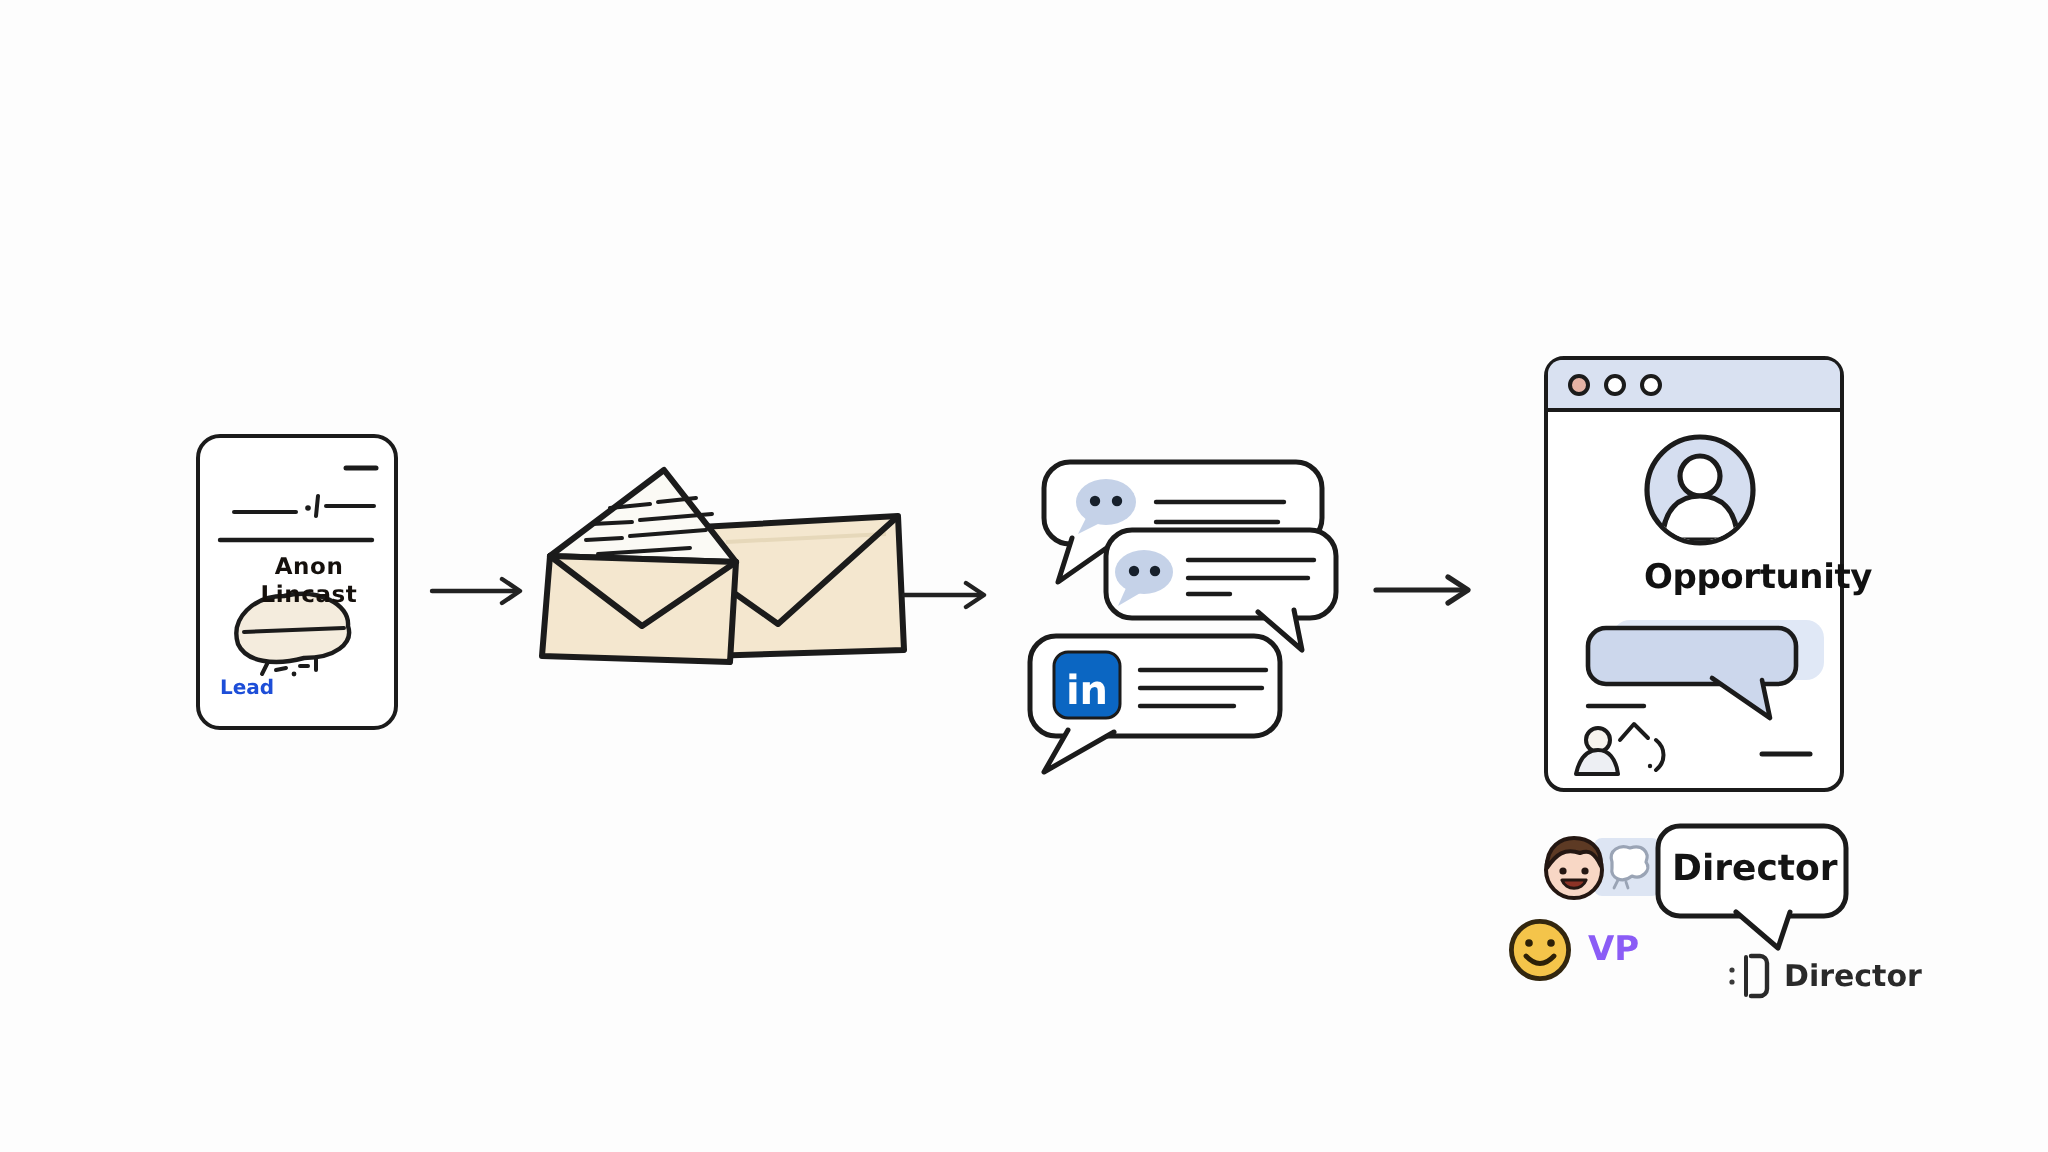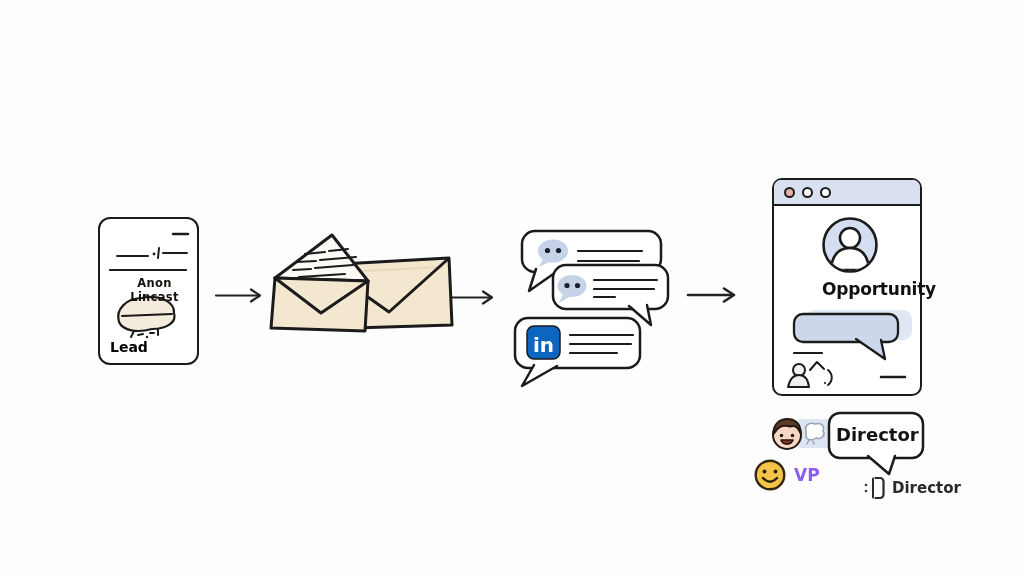--- a/index.html
+++ b/index.html
@@ -10,21 +10,21 @@
   
   .ink  { stroke:#1b1b1b; fill:none; stroke-linecap:round; stroke-linejoin:round; }
   .sw2  { stroke-width:2; } .sw22 { stroke-width:2.2; } .sw25 { stroke-width:2.5; } .sw3 { stroke-width:3; }
   .arrow-stroke { stroke:#222; stroke-width:2.2; fill:none; stroke-linecap:round; stroke-linejoin:round; }
 
   
   .lead-card { left:98px; top:217px; width:101px; height:148px; border:2.5px solid #1b1b1b;
                border-radius:12px; background:#fff; }
   .lead-name { left:98px; top:276px; width:81px; text-align:center; font-size:11.5px; font-weight:bold;
                color:#15100c; letter-spacing:.3px;padding-left:32px; }
-  .lead-label { left:110px; top:339px; font-size:14px; font-weight:bold; color:#000000; }
+  .lead-label { left:110px; top:339px; font-size:10px; font-weight:bold; color:#1d4ed8; }
 
   
   .crm-window { left:772px; top:178px; width:150px; height:218px; background:#fff;
                 border:2.5px solid #1b1b1b; border-radius:10px; }
   .crm-titlebar { position:absolute; left:0; top:0; width:100%; height:26px; background:#d9e1f1;
                   border-bottom:2.5px solid #1b1b1b; border-radius:7px 7px 0 0;
                   display:flex; align-items:center; gap:7px; padding-left:10px; }
   .dot { width:11px; height:11px; border-radius:50%; border:2px solid #1b1b1b; background:#fff; }
   .dot.filled { background:#e5b2a4; }
   .crm-line1 { left:772px; top:262px; width:150px; text-align:center; font-size:15px; font-weight:bold;

